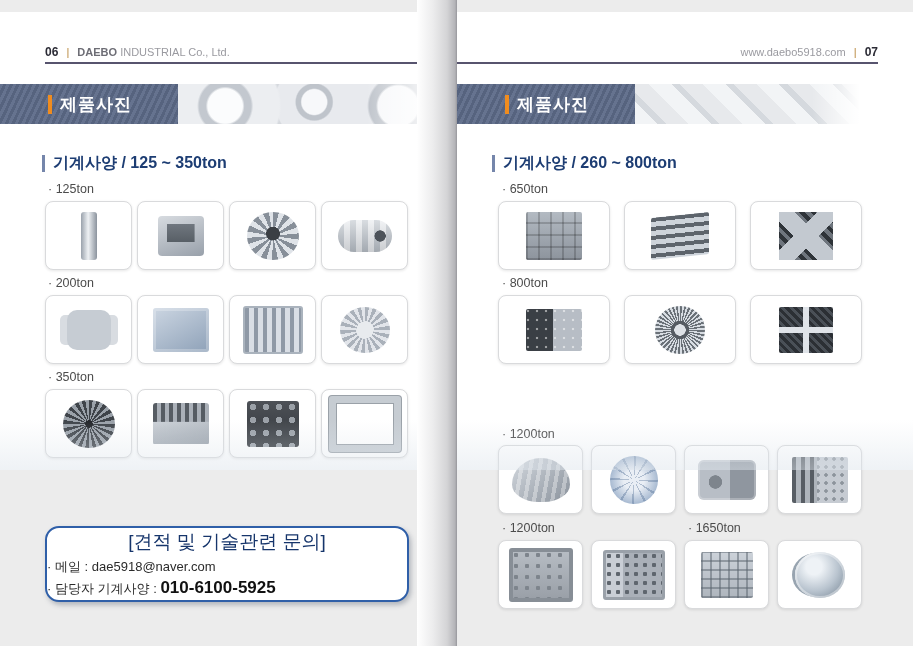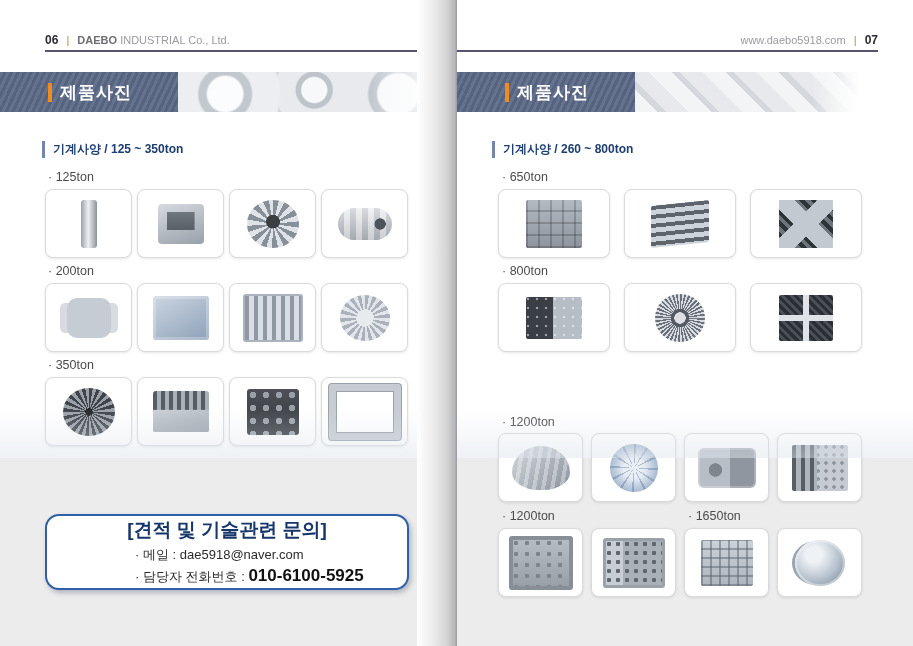--- a/index.html
+++ b/index.html
@@ -1,18 +1,18 @@
 <!DOCTYPE html>
 <html><head>
 <meta charset="utf-8">
 <style>
   html,body{margin:0;padding:0}
   body{width:913px;height:646px;position:relative;overflow:hidden;
        font-family:"Liberation Sans",sans-serif;background:#ececec}
-  .page{position:absolute;top:0;height:458px;background:#fff}
+  .page{position:absolute;top:12px;height:458px;background:#fff}
   .page-left{left:0;width:455px}
   .page-right{left:455px;width:458px}
   .fold{position:absolute;top:0;left:417px;width:40px;height:646px;z-index:6;
         background:linear-gradient(90deg,#ffffff 0%,#ececed 40%,#d4d4d6 75%,#b4b4b8 95%,#97979c 100%)}
   
   .runhead{position:absolute;top:33px;font-size:11px;white-space:nowrap}
   .rh-l{left:45px;color:#9a9aa0}
   .rh-r{right:35px;color:#9a9aa0;text-align:right}
   .rh-no{font-weight:bold;color:#2b2b35;font-size:12px}
   .rh-sep{color:#b9893f;margin:0 5px}
@@ -33,21 +33,21 @@
       linear-gradient(90deg,rgba(255,255,255,0) 72%,#fff 98%),
       radial-gradient(circle at 18% 55%,#fbfcfd 0 8%,#c3c8cf 9% 12%,#eceef1 13% 25%,rgba(0,0,0,0) 26%),
       radial-gradient(circle at 52% 45%,#f7f8fa 0 9%,#bfc4cb 10% 13%,#e8eaee 14% 28%,rgba(0,0,0,0) 29%),
       radial-gradient(circle at 84% 55%,#f7f8fa 0 9%,#bfc4cb 10% 13%,#e8eaee 14% 28%,rgba(0,0,0,0) 29%),
       linear-gradient(90deg,#d9dce1,#cfd3d9)}
   .bp-cube{background:
       linear-gradient(90deg,rgba(255,255,255,0) 78%,#fff 99%),
       repeating-linear-gradient(45deg,#f2f4f6 0 16px,#d5d9de 16px 22px,#e7e9ec 22px 38px)}
   
   .sec-title{position:absolute;display:flex;align-items:center;gap:8px;
-      font-size:12px;font-weight:bold;color:#1d3d73;white-space:nowrap}
+      font-size:16px;font-weight:bold;color:#1d3d73;white-space:nowrap}
   .sec-bar{width:3px;height:17px;background:#7586ab}
   .gl{position:absolute;font-size:12.5px;color:#4c4c4c;white-space:nowrap}
   .gl2{position:absolute;display:flex;font-size:12.5px;color:#4c4c4c;white-space:nowrap}
   .gl2 span:first-child{width:186px}
   
   .cards{position:absolute;display:flex}
   .cards-l{gap:5px}  .cards-r3{gap:14px}  .cards-r4{gap:8px}
   .card{background:#fff;border:1px solid #d9dadc;border-radius:8px;
         box-shadow:0 1px 3px rgba(0,0,0,.10);display:flex;align-items:center;justify-content:center}
   .cards-l .card{width:85px;height:67px}
@@ -127,22 +127,22 @@
       repeating-linear-gradient(90deg,rgba(90,100,110,.5) 0 2px,rgba(0,0,0,0) 2px 9px),
       linear-gradient(#ccd2d9,#aeb5bd)}
   .k-bowl{width:50px;height:46px;border-radius:50%;
       background:radial-gradient(circle at 38% 32%,#eef2f6 0 18%,#b9c4cf 55%,#6d7d8c 100%);
       box-shadow:inset 0 0 0 2px rgba(255,255,255,.4),-4px 0 0 -1px #98a4b0}
   
   .contact{position:absolute;left:45px;top:514px;width:360px;height:72px;background:#fff;
       border:2px solid #2f5fa8;border-radius:14px;
       box-shadow:2px 3px 5px rgba(70,80,100,.35),inset 0 0 0 2px #fff;
       display:flex;flex-direction:column;justify-content:center}
-  .c-title{font-size:19px;font-weight:bold;color:#16356b;text-align:center;margin-bottom:3px}
-  .c-line{font-size:13px;color:#2b2b2b;line-height:1.4;padding-left:88px}
+  .c-title{font-size:19px;font-weight:normal;color:#16356b;text-align:center;margin-bottom:3px}
+  .c-line{font-size:13px;color:#2b2b2b;line-height:1.4;}
   .c-phone{font-size:17px;color:#111;font-weight:bold}
   .btint{position:absolute;left:0;right:0;bottom:0;height:50px;
       background:linear-gradient(180deg,rgba(222,229,236,0),rgba(222,229,236,.5))}
   
   .l-st{left:42px;top:141px}
   .l-gl1{left:48px;top:170px}.l-cr1{left:45px;top:189px}
   .l-gl2{left:48px;top:264px}.l-cr2{left:45px;top:283px}
   .l-gl3{left:48px;top:358px}.l-cr3{left:45px;top:377px}
   
   .r-st1{left:37px;top:141px}
@@ -224,21 +224,21 @@
         </div>
       <div class="card" title="rectangular frame bezel casting">
           <div class="k-frame"></div>
         </div>
     </div>
 
     <div class="contact">
       <div class="c-title">[견적 및 기술관련 문의]</div>
       <div class="c-line">· 메일 : dae5918@naver.com</div>
       <div class="c-line">
-        <span>· 담당자 전화번호 : </span><span class="c-phone">010-6100-5925</span>
+        <span>· 담당자 기계사양 : </span><span class="c-phone">010-6100-5925</span>
       </div>
     </div>
     <div class="btint"></div>
   </div>
 
   <div class="fold"></div>
 
   <div class="page page-right">
     <div class="runhead rh-r">
       <span>www.daebo5918.com</span>

